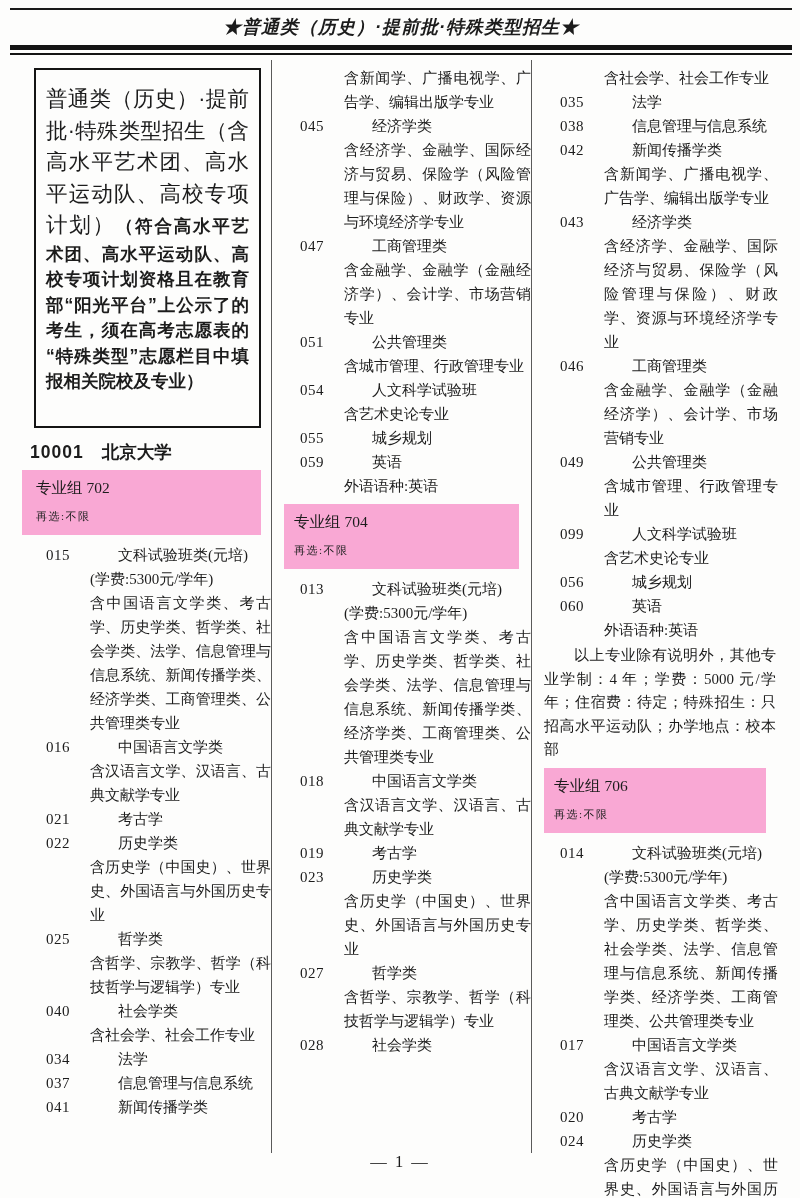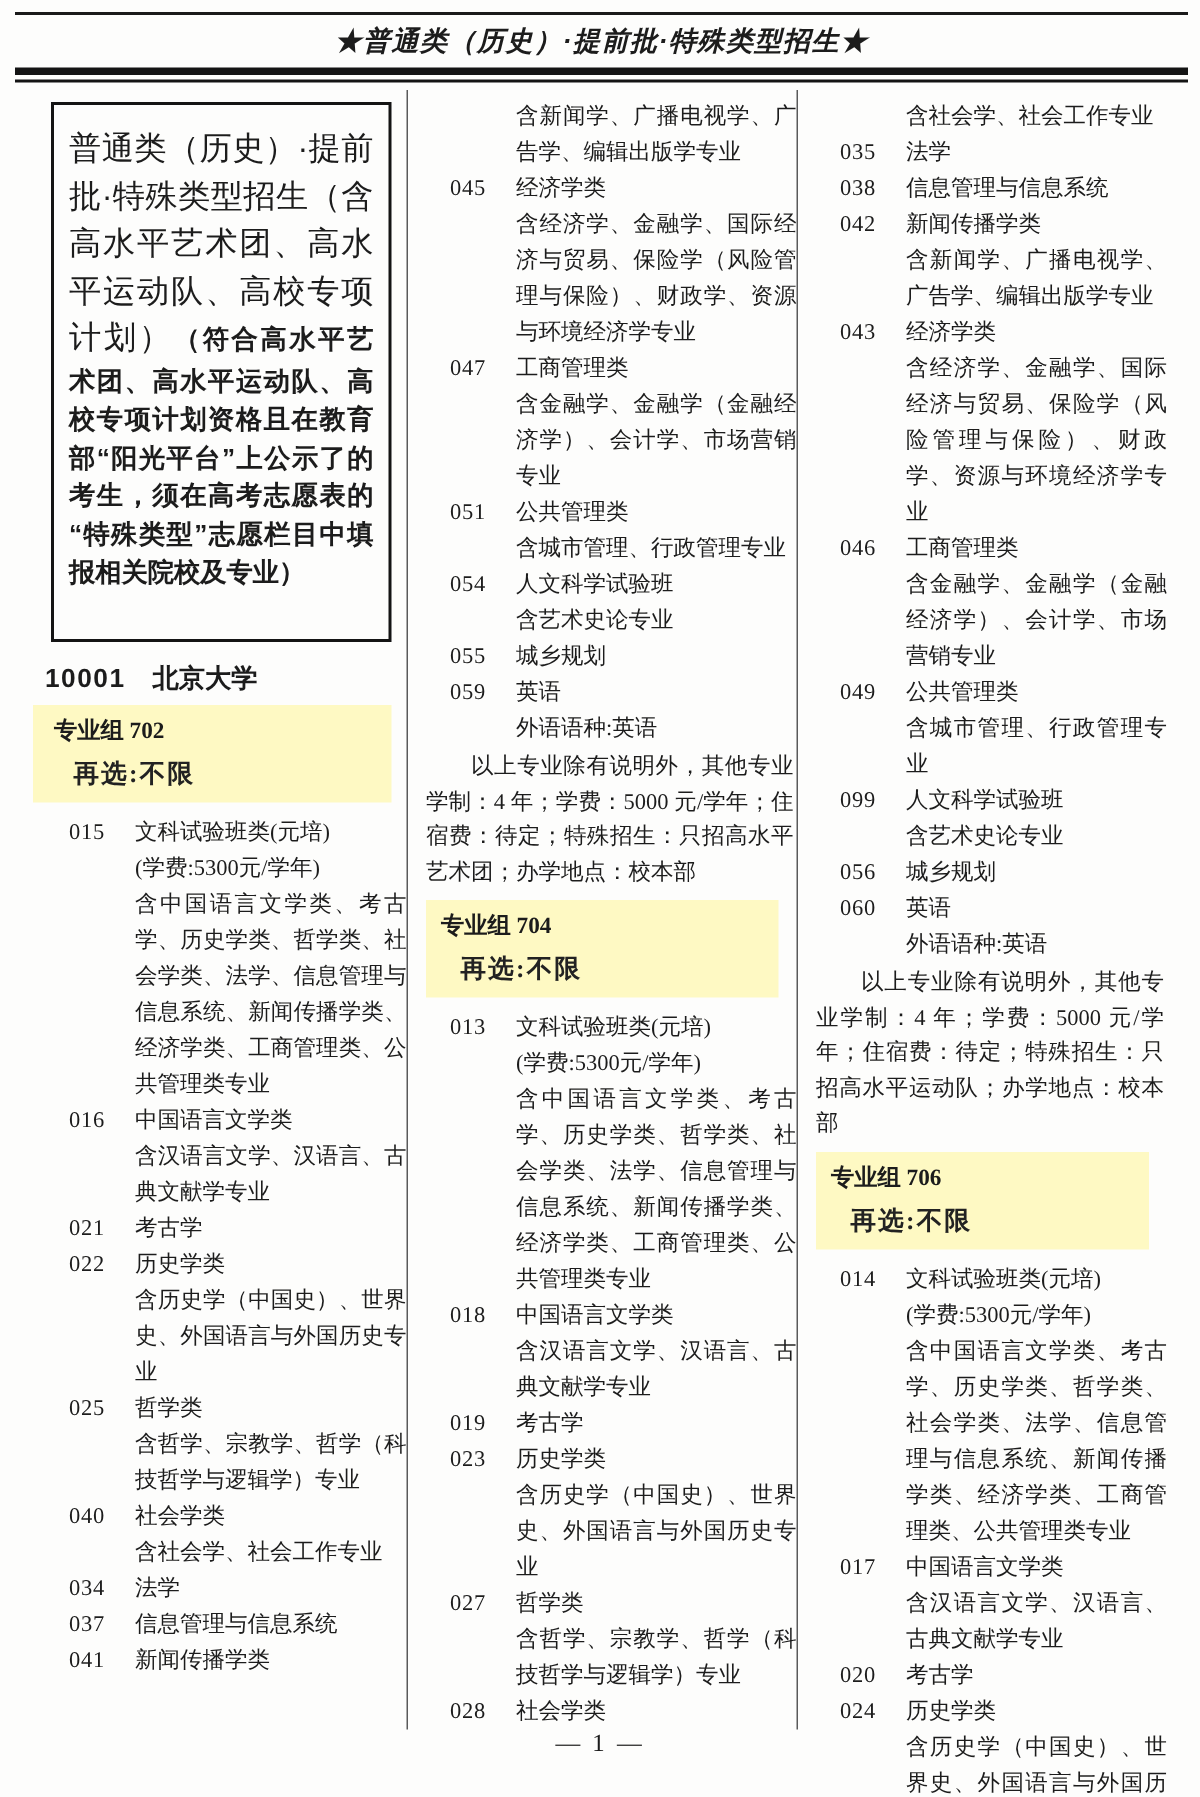--- a/index.html
+++ b/index.html
@@ -56,32 +56,31 @@
   
   .uni-line {
     margin:12px 0 6px;
     font-family:"Liberation Sans", sans-serif;
     font-weight:700; font-size:17.5px;
   }
   .uni-code { margin-right:18px; letter-spacing:1px; }
 
   
   .group-box {
-    background:#fef9c3;
+    background:#f9a8d4;
     padding:6px 14px 7px 14px;
     margin:6px 10px 8px -8px;
-    font-weight:bold;
   }
   .col2 .group-box, .col3 .group-box { margin-left:0; padding-left:10px; margin-right:12px; }
   .group-name { font-size:15.5px; }
-  .group-reselect { font-size:17px; margin-top:4px; letter-spacing:1.5px; color:#222;margin-left:13px; }
+  .group-reselect { font-size:11px; margin-top:4px; letter-spacing:1.5px; color:#222; }
 
   
   .blocks { font-size:15px; line-height:24px; }
-  .entry-row { display:flex; margin-left:16px; }
+  .entry-row { display:flex; margin-left:16px;gap:28px; }
   .code { flex:none; width:44px; letter-spacing:0.5px; }
   .title { flex:1; }
   .detail {
     margin-left:60px;
     text-align:justify;
   }
   .note-para {
     text-indent:2em;
     text-align:justify;
     line-height:23.5px;
@@ -190,21 +189,20 @@
           <div class="detail">含艺术史论专业</div>
           <div class="entry-row">
             <span class="code">055</span>
             <span class="title">城乡规划</span>
           </div>
           <div class="entry-row">
             <span class="code">059</span>
             <span class="title">英语</span>
           </div>
           <div class="detail">外语语种:英语</div>
-          <div class="note-para">以上专业除有说明外，其他专业学制：4 年；学费：5000 元/学年；住宿费：待定；特殊招生：只招高水平艺术团；办学地点：校本部</div>
           <div class="group-box">
             <div class="group-name">专业组 704</div>
             <div class="group-reselect">再选:不限</div>
           </div>
           <div class="entry-row">
             <span class="code">013</span>
             <span class="title">文科试验班类(元培)</span>
           </div>
           <div class="detail">(学费:5300元/学年)</div>
           <div class="detail">含中国语言文学类、考古学、历史学类、哲学类、社会学类、法学、信息管理与信息系统、新闻传播学类、经济学类、工商管理类、公共管理类专业</div>

